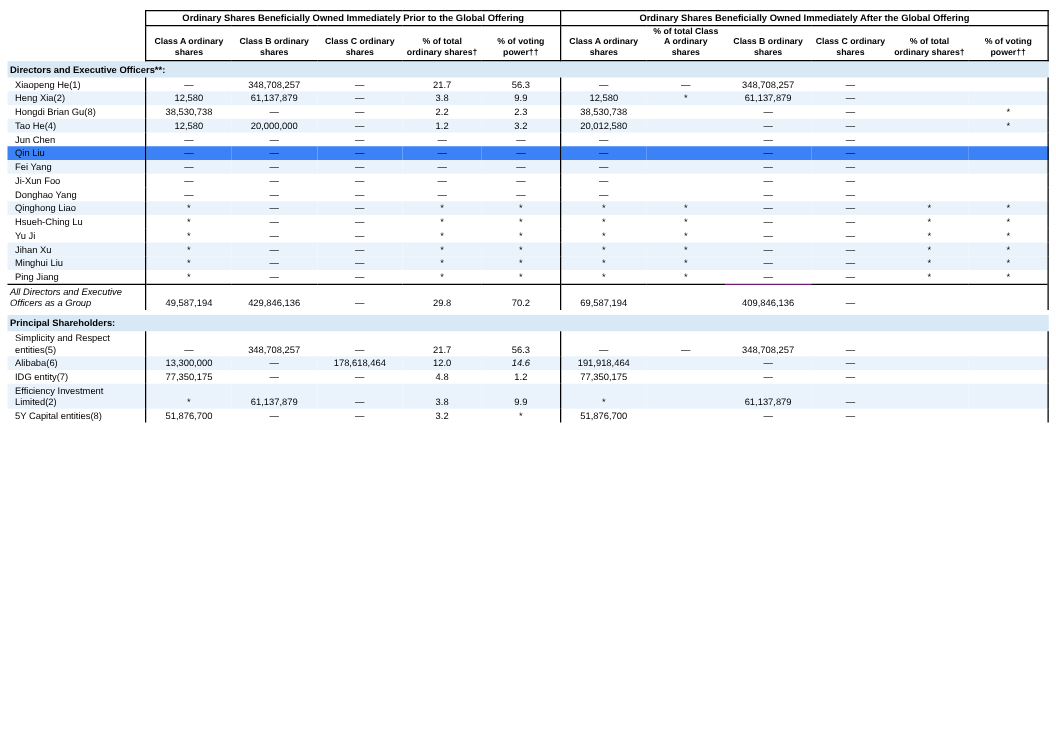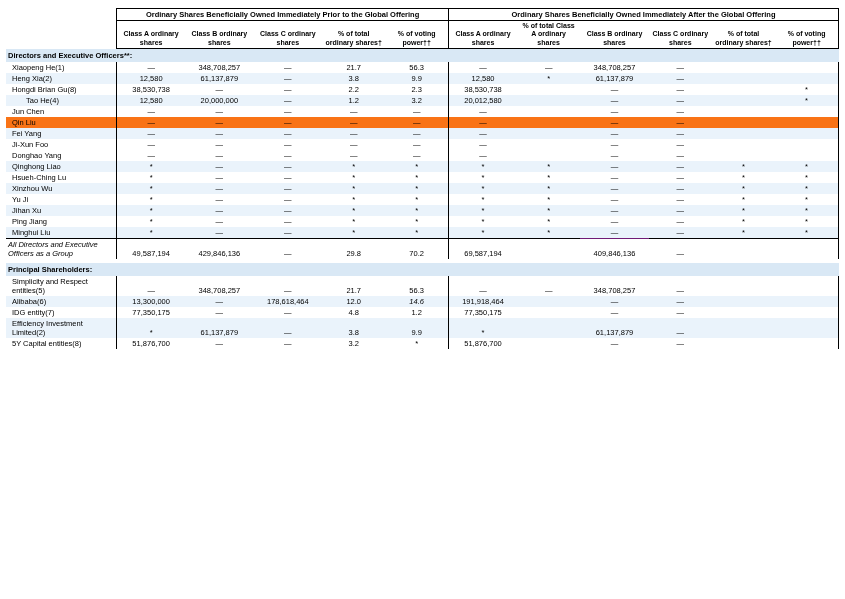--- a/index.html
+++ b/index.html
@@ -125,21 +125,21 @@
           <td class="data-col" style="">2.2</td>
           <td class="data-col" style="border-right:1px solid #000;">2.3</td>
           <td class="data-col" style="border-left:1px solid #888;">38,530,738</td>
           <td class="data-col" style=""></td>
           <td class="data-col" style="">—</td>
           <td class="data-col" style="">—</td>
           <td class="data-col" style=""></td>
           <td class="data-col" style="border-right:1px solid #000;">*</td>
         </tr>
         <tr style="background-color: rgb(234, 243, 251);">
-          <td class="name-col left-align" style="padding-left:20px;">Tao He(4)</td>
+          <td class="name-col left-align" style="padding-left:6px;">Tao He(4)</td>
           <td class="data-col" style="border-left:1px solid #000;">12,580</td>
           <td class="data-col" style="">20,000,000</td>
           <td class="data-col" style="">—</td>
           <td class="data-col" style="">1.2</td>
           <td class="data-col" style="border-right:1px solid #000;">3.2</td>
           <td class="data-col" style="border-left:1px solid #888;">20,012,580</td>
           <td class="data-col" style=""></td>
           <td class="data-col" style="">—</td>
           <td class="data-col" style="">—</td>
           <td class="data-col" style=""></td>
@@ -152,21 +152,21 @@
           <td class="data-col" style="">—</td>
           <td class="data-col" style="">—</td>
           <td class="data-col" style="border-right:1px solid #000;">—</td>
           <td class="data-col" style="border-left:1px solid #888;">—</td>
           <td class="data-col" style=""></td>
           <td class="data-col" style="">—</td>
           <td class="data-col" style="">—</td>
           <td class="data-col" style=""></td>
           <td class="data-col" style="border-right:1px solid #000;"></td>
         </tr>
-        <tr style="background-color: #f97316;">
+        <tr style="background-color: #3b82f6;">
           <td class="name-col left-align" style="padding-left:6px;">Qin Liu</td>
           <td class="data-col" style="border-left:1px solid #000;">—</td>
           <td class="data-col" style="">—</td>
           <td class="data-col" style="">—</td>
           <td class="data-col" style="">—</td>
           <td class="data-col" style="border-right:1px solid #000;">—</td>
           <td class="data-col" style="border-left:1px solid #888;">—</td>
           <td class="data-col" style=""></td>
           <td class="data-col" style="">—</td>
           <td class="data-col" style="">—</td>
@@ -236,34 +236,20 @@
           <td class="data-col" style="">—</td>
           <td class="data-col" style="">*</td>
           <td class="data-col" style="border-right:1px solid #000;">*</td>
           <td class="data-col" style="border-left:1px solid #888;">*</td>
           <td class="data-col" style="">*</td>
           <td class="data-col" style="">—</td>
           <td class="data-col" style="">—</td>
           <td class="data-col" style="">*</td>
           <td class="data-col" style="border-right:1px solid #000;">*</td>
         </tr>
-        <tr style="background-color: rgb(234, 243, 251);">
-          <td class="name-col left-align" style="padding-left:6px;">Xinzhou Wu</td>
-          <td class="data-col" style="border-left:1px solid #000;">*</td>
-          <td class="data-col" style="">—</td>
-          <td class="data-col" style="">—</td>
-          <td class="data-col" style="">*</td>
-          <td class="data-col" style="border-right:1px solid #000;">*</td>
-          <td class="data-col" style="border-left:1px solid #888;">*</td>
-          <td class="data-col" style="">*</td>
-          <td class="data-col" style="">—</td>
-          <td class="data-col" style="">—</td>
-          <td class="data-col" style="">*</td>
-          <td class="data-col" style="border-right:1px solid #000;">*</td>
-        </tr>
         <tr>
           <td class="name-col left-align" style="padding-left:6px;">Yu Ji</td>
           <td class="data-col" style="border-left:1px solid #000;">*</td>
           <td class="data-col" style="">—</td>
           <td class="data-col" style="">—</td>
           <td class="data-col" style="">*</td>
           <td class="data-col" style="border-right:1px solid #000;">*</td>
           <td class="data-col" style="border-left:1px solid #888;">*</td>
           <td class="data-col" style="">*</td>
           <td class="data-col" style="">—</td>
@@ -278,36 +264,36 @@
           <td class="data-col" style="">—</td>
           <td class="data-col" style="">*</td>
           <td class="data-col" style="border-right:1px solid #000;">*</td>
           <td class="data-col" style="border-left:1px solid #888;">*</td>
           <td class="data-col" style="">*</td>
           <td class="data-col" style="">—</td>
           <td class="data-col" style="">—</td>
           <td class="data-col" style="">*</td>
           <td class="data-col" style="border-right:1px solid #000;">*</td>
         </tr>
+        <tr style="background-color: rgb(234, 243, 251);">
+          <td class="name-col left-align" style="padding-left:6px;">Minghui Liu</td>
+          <td class="data-col" style="border-left:1px solid #000;">*</td>
+          <td class="data-col" style="">—</td>
+          <td class="data-col" style="">—</td>
+          <td class="data-col" style="">*</td>
+          <td class="data-col" style="border-right:1px solid #000;">*</td>
+          <td class="data-col" style="border-left:1px solid #888;">*</td>
+          <td class="data-col" style="">*</td>
+          <td class="data-col" style="">—</td>
+          <td class="data-col" style="">—</td>
+          <td class="data-col" style="">*</td>
+          <td class="data-col" style="border-right:1px solid #000;">*</td>
+        </tr>
         <tr>
           <td class="name-col left-align" style="padding-left:6px;">Ping Jiang</td>
-          <td class="data-col" style="border-left:1px solid #000;">*</td>
-          <td class="data-col" style="">—</td>
-          <td class="data-col" style="">—</td>
-          <td class="data-col" style="">*</td>
-          <td class="data-col" style="border-right:1px solid #000;">*</td>
-          <td class="data-col" style="border-left:1px solid #888;">*</td>
-          <td class="data-col" style="">*</td>
-          <td class="data-col" style="">—</td>
-          <td class="data-col" style="">—</td>
-          <td class="data-col" style="">*</td>
-          <td class="data-col" style="border-right:1px solid #000;">*</td>
-        </tr>
-        <tr style="background-color: rgb(234, 243, 251);">
-          <td class="name-col left-align" style="padding-left:6px;">Minghui Liu</td>
           <td class="data-col" style="border-left:1px solid #000;">*</td>
           <td class="data-col" style="">—</td>
           <td class="data-col" style="">—</td>
           <td class="data-col" style="">*</td>
           <td class="data-col" style="border-right:1px solid #000;">*</td>
           <td class="data-col" style="border-left:1px solid #888;">*</td>
           <td class="data-col" style="">*</td>
           <td class="data-col" style="">—</td>
           <td class="data-col" style="">—</td>
           <td class="data-col" style="">*</td>

